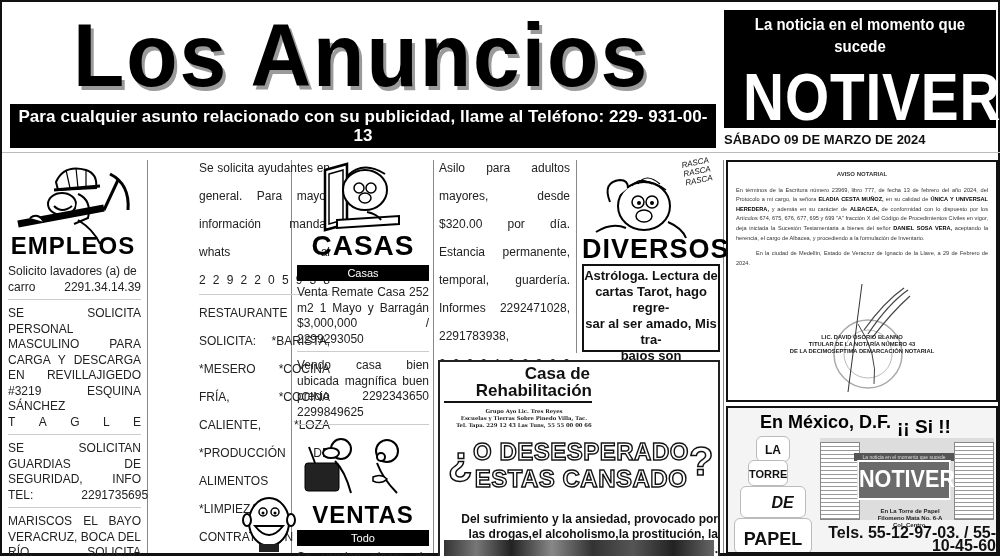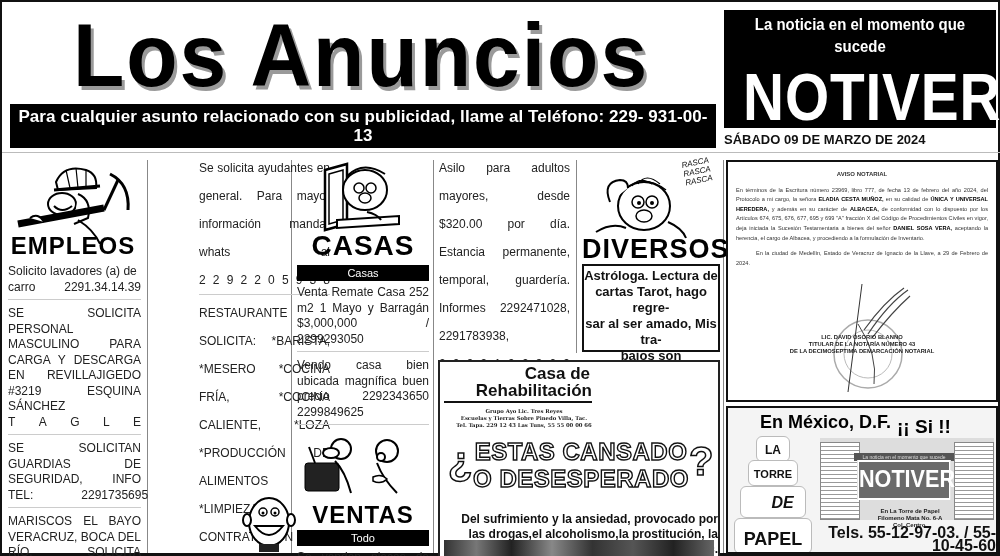--- a/index.html
+++ b/index.html
@@ -267,22 +267,22 @@
   <div class="rehab">
     <div class="rehab-casa">Casa de</div>
     <div class="rehab-rehab">Rehabilitación</div>
     <div class="rehab-addr">
       <div>Grupo Ayo Lic. Tres Reyes</div>
       <div>Escuelas y Tierras Sobre Pinedo Villa, Tac.</div>
       <div>Tel. Tapa. 229 12 43 Las Tuns, 55 55 00 00 66</div>
     </div>
     <div class="estas">
       <span class="q" style="left:0;">¿</span>
+      <div>O DESESPERADO</div>
       <div>ESTAS CANSADO</div>
-      <div>O DESESPERADO</div>
       <span class="q" style="right:0;">?</span>
     </div>
     <div class="rehab-body">Del sufrimiento y la ansiedad, provocado por las drogas,el alcoholismo,la prostitución, la desintegración familiar,las pandillas,etc.</div>
     <div class="rehab-photo"></div>
   </div>
 
   <div class="notarial">
     <div class="notarial-title">AVISO NOTARIAL</div>
     <div class="notarial-body"><span>En términos de la Escritura número 23969, libro 777, de fecha 13 de febrero del año 2024, del Protocolo a mi cargo, la señora </span><b>ELADIA CESTA MUÑOZ,</b><span> en su calidad de </span><b>ÚNICA Y UNIVERSAL HEREDERA,</b><span> y además en su carácter de </span><b>ALBACEA,</b><span> de conformidad con lo dispuesto por los Artículos 674, 675, 676, 677, 695 y 699 "A" fracción X del Código de Procedimientos Civiles en vigor, deja iniciada la Sucesión Testamentaria a bienes del señor </span><b>DANIEL SOSA VERA,</b><span> aceptando la herencia, el cargo de Albacea, y procediendo a la formulación de Inventario.</span></div>
     <div class="notarial-place">En la ciudad de Medellín, Estado de Veracruz de Ignacio de la Llave, a 29 de Febrero de 2024.</div>
@@ -299,21 +299,21 @@
       <div>DE LA DECIMOSEPTIMA DEMARCACIÓN NOTARIAL</div>
     </div>
   </div>
 
   <div class="torre">
     <div class="torre-headline">
       <span>En México, D.F.</span><span class="si">¡¡ Si !!</span>
     </div>
     <div class="tower">
       <div class="tower-tier" style="left:22px;top:0;width:34px;height:26px;font-size:12px;line-height:26px;">LA</div>
-      <div class="tower-tier" style="left:14px;top:24px;width:50px;height:26px;font-size:11px;line-height:26px;">TORRE</div>
+      <div class="tower-tier" style="left:14px;top:24px;width:40px;height:26px;font-size:11px;line-height:26px;">TORRE</div>
       <div class="tower-tier" style="left:6px;top:50px;width:66px;height:32px;font-size:16px;line-height:32px;font-style:italic;padding-left:19px;">DE</div>
       <div class="tower-tier" style="left:0;top:82px;width:78px;height:36px;font-size:18px;line-height:40px;">PAPEL</div>
     </div>
     <div class="papers">
       <div class="paper-l"></div>
       <div class="paper-r"></div>
       <div class="mini-notiver-tag">La noticia en el momento que sucede</div>
       <div class="mini-notiver">NOTIVER</div>
     </div>
     <div class="torre-address">

